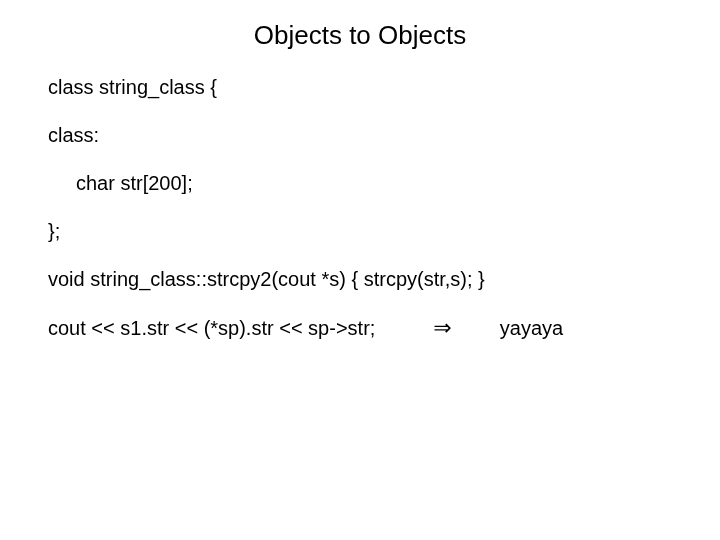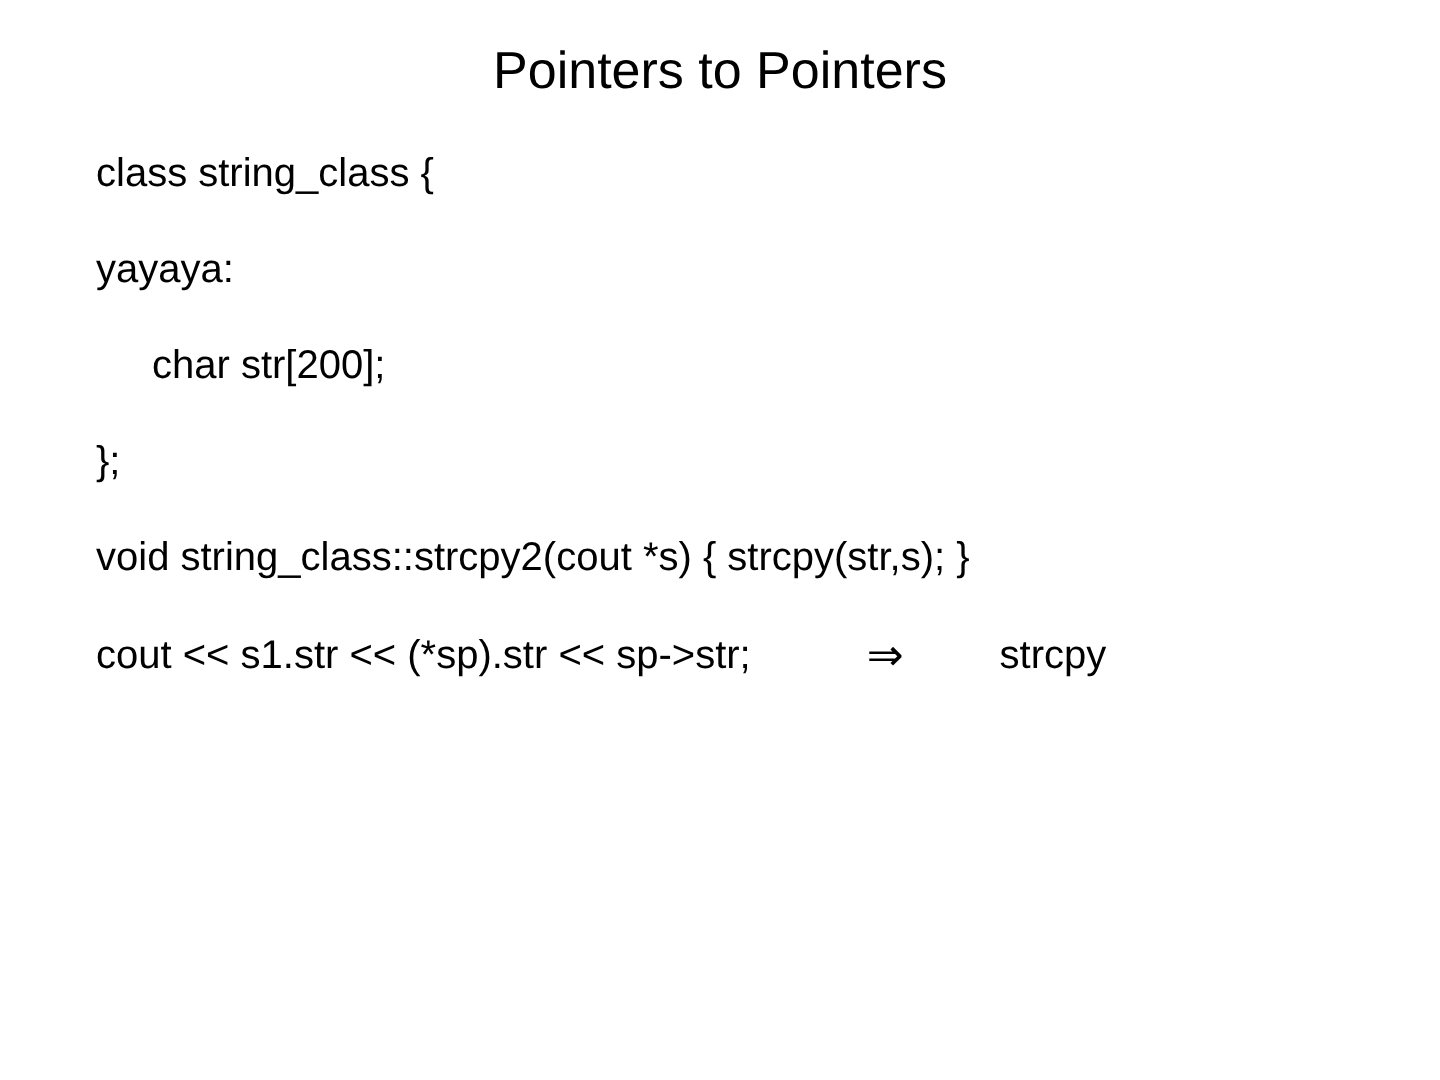--- a/index.html
+++ b/index.html
@@ -50,26 +50,26 @@
   }
   .last-row .output {
     flex: 0 0 auto;
     margin-left: 48px;
   }
 </style>
 </head>
 <body>
 
 <div class="slide">
-  <div class="title">Pointers to Pointers</div>
+  <div class="title">Objects to Objects</div>
   <div class="body">
     <div class="line">class string_class {</div>
-    <div class="line">yayaya:</div>
+    <div class="line">class:</div>
     <div class="line indent">char str[200];</div>
     <div class="line">};</div>
     <div class="line">void string_class::strcpy2(cout *s) { strcpy(str,s); }</div>
     <div class="line last-row">
       <span class="expr">cout &lt;&lt; s1.str &lt;&lt; (*sp).str &lt;&lt; sp-&gt;str;</span>
       <span class="arrow">⇒</span>
-      <span class="output">strcpy</span>
+      <span class="output">yayaya</span>
     </div>
   </div>
 </div>
 
 </body></html>

